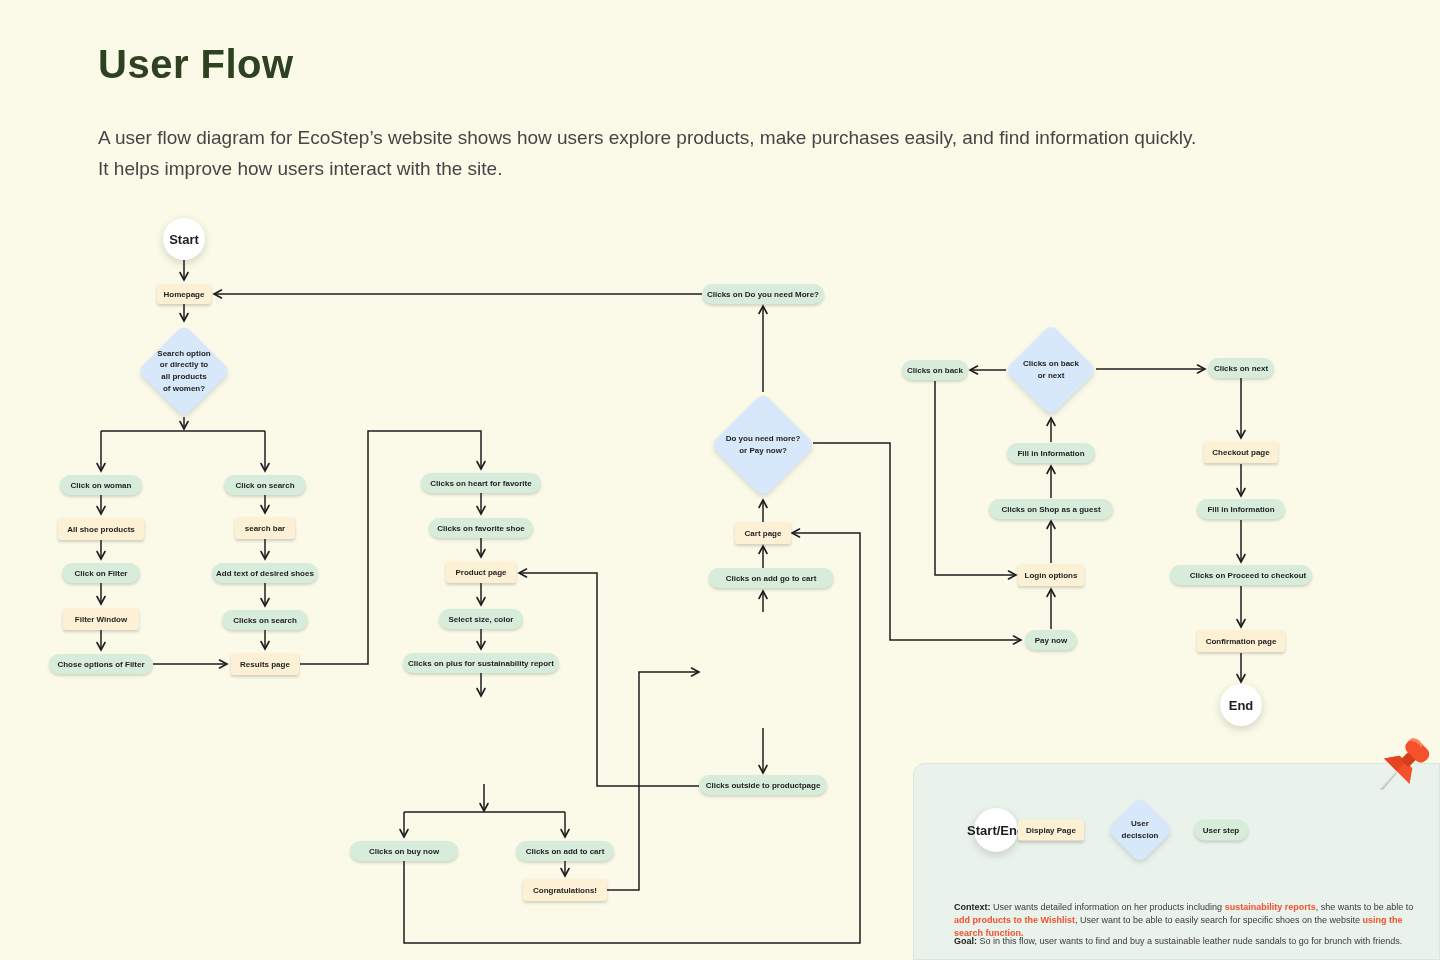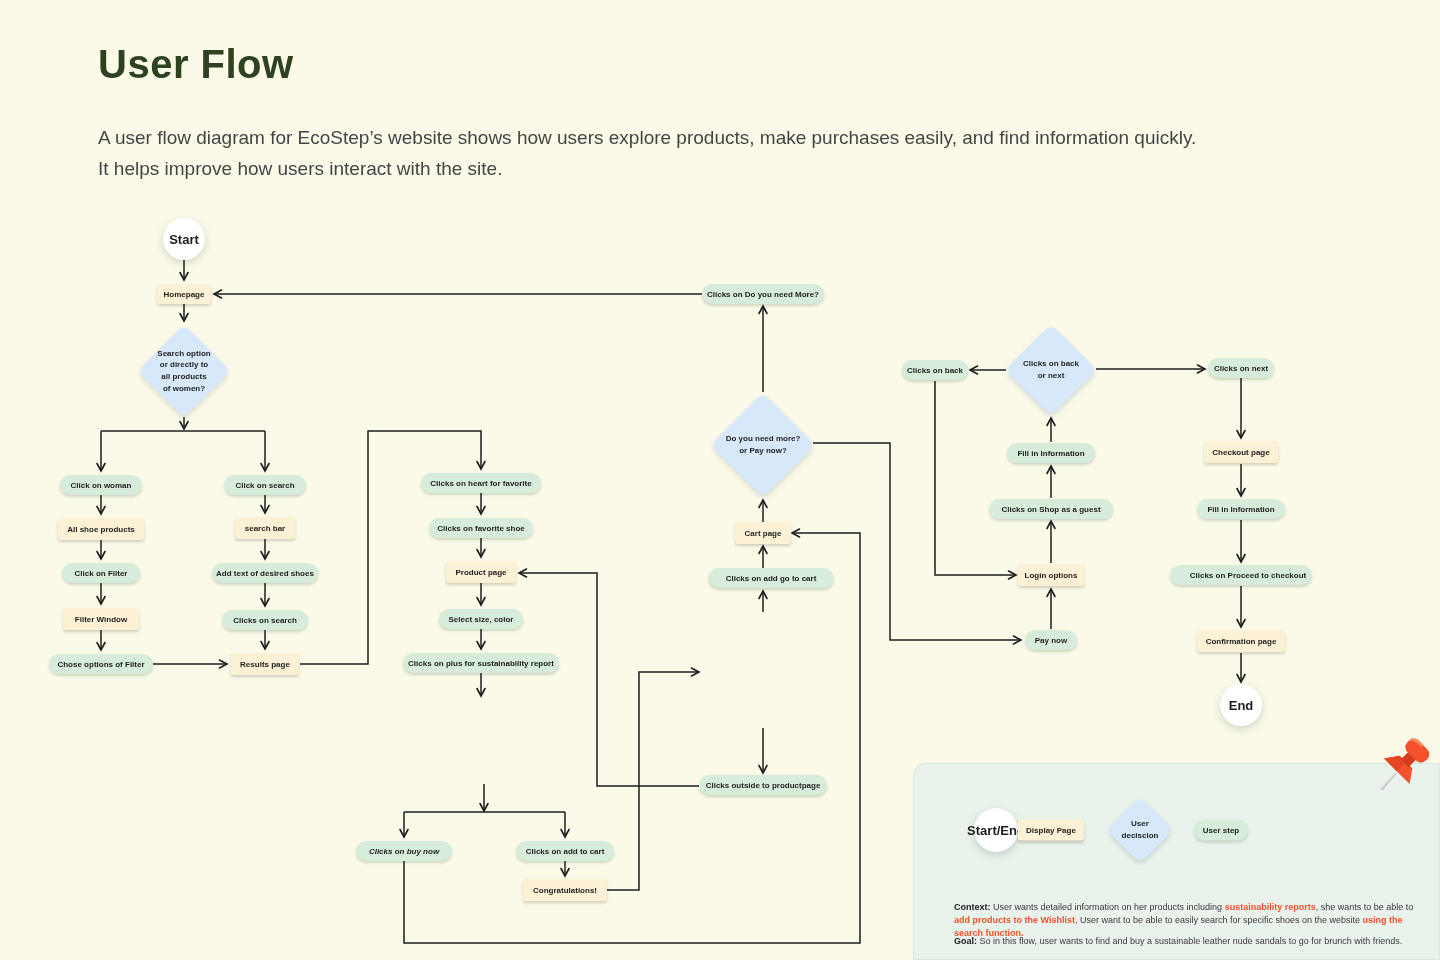--- a/index.html
+++ b/index.html
@@ -129,21 +129,21 @@
       <div class="node step" style="left: 265px; top: 485px; width: 82px; height: 20px;">Click on search</div>
       <div class="node page" style="left: 265px; top: 528px; width: 60px; height: 22px;">search bar</div>
       <div class="node step" style="left: 265px; top: 573px; width: 106px; height: 20px;">Add text of desired shoes</div>
       <div class="node step" style="left: 265px; top: 620px; width: 86px; height: 20px;">Clicks on search</div>
       <div class="node page" style="left: 265px; top: 664px; width: 68px; height: 22px;">Results page</div>
       <div class="node step" style="left: 481px; top: 483px; width: 120px; height: 20px;">Clicks on heart for favorite</div>
       <div class="node step" style="left: 481px; top: 528px; width: 104px; height: 20px;">Clicks on favorite shoe</div>
       <div class="node page" style="left: 481px; top: 572px; width: 70px; height: 22px;">Product page</div>
       <div class="node step" style="left: 481px; top: 619px; width: 84px; height: 20px;">Select size, color</div>
       <div class="node step" style="left: 481px; top: 663px; width: 156px; height: 20px;">Clicks on plus for sustainability report</div>
-      <div class="node step" style="left: 404px; top: 851px; width: 96px; height: 20px; font-style: italic;">Clicks on buy now</div>
+      <div class="node step" style="left: 404px; top: 851px; width: 108px; height: 20px;">Clicks on buy now</div>
       <div class="node step" style="left: 565px; top: 851px; width: 98px; height: 20px;">Clicks on add to cart</div>
       <div class="node page" style="left: 565px; top: 890px; width: 84px; height: 22px;">Congratulations!</div>
       <div class="node step" style="left: 763px; top: 294px; width: 122px; height: 20px;">Clicks on Do you need More?</div>
       <div class="node decision" style="left: 763px; top: 445px; width: 104px; height: 104px;"><div class="diamond-shape" style="width: 74px; height: 74px;"></div><div class="diamond-label">Do you need more?
 or Pay now?</div></div>
       <div class="node page" style="left: 763px; top: 533px; width: 56px; height: 22px;">Cart page</div>
       <div class="node step" style="left: 763px; top: 578px; width: 125px; height: 20px; margin-left: 8px;">Clicks on add go to cart</div>
       <div class="node step" style="left: 763px; top: 785px; width: 128px; height: 20px;">Clicks outside to productpage</div>
       <div class="node step" style="left: 935px; top: 370px; width: 66px; height: 20px;">Clicks on back</div>
       <div class="node decision" style="left: 1051px; top: 370px; width: 92px; height: 92px;"><div class="diamond-shape" style="width: 65px; height: 65px;"></div><div class="diamond-label">Clicks on back

